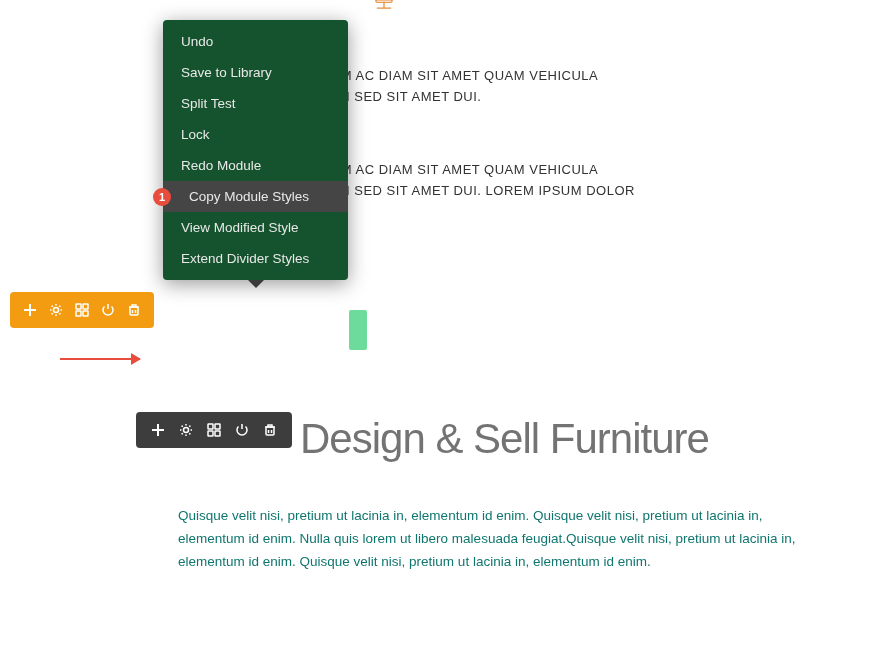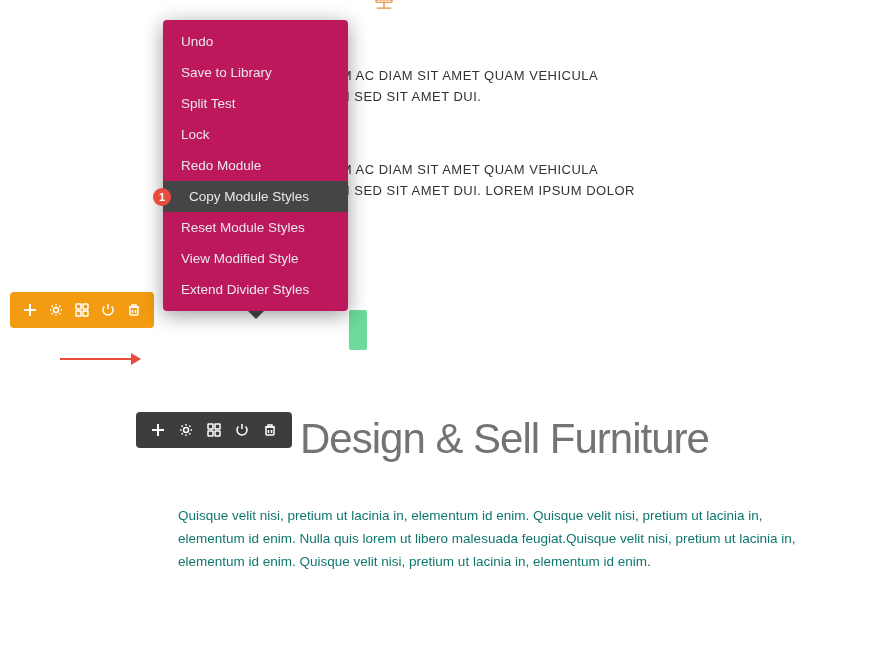--- a/index.html
+++ b/index.html
@@ -127,21 +127,21 @@
       justify-content: center;
       cursor: pointer;
       font-size: 14px;
     }
 
     
     .context-menu {
       position: absolute;
       top: 20px;
       left: 163px;
-      background: #be185d;
+      background: #14532d;
       border-radius: 4px;
       min-width: 185px;
       box-shadow: 0 4px 20px rgba(0,0,0,0.4);
       padding: 6px 0;
       z-index: 100;
     }
 
     .context-menu .menu-item {
       padding: 8px 18px;
       color: #e8e8e8;
@@ -339,23 +339,20 @@
     <span>Lock</span>
   </div>
   <div class="menu-item">
     <span>Redo Module</span>
   </div>
   <div class="menu-item highlighted" style="padding-left:26px; position:relative;">
     <span class="badge">1</span>
     <span>Copy Module Styles</span>
   </div>
   <div class="menu-item">
-    <span>Reset Module Styles</span>
-  </div>
-  <div class="menu-item">
     <span>View Modified Style</span>
   </div>
   <div class="menu-item">
     <span>Extend Divider Styles</span>
   </div>
 </div>
 
 <div style="position:absolute; top:310px; left:349px; width:18px; height:40px; background:#2ecc71; opacity:0.7; border-radius:2px;"></div>
 
 <div class="bottom-toolbar">

